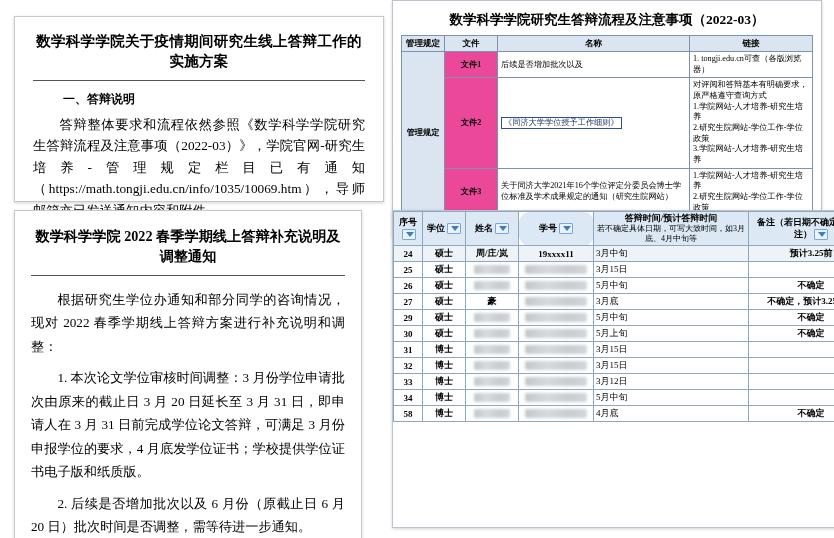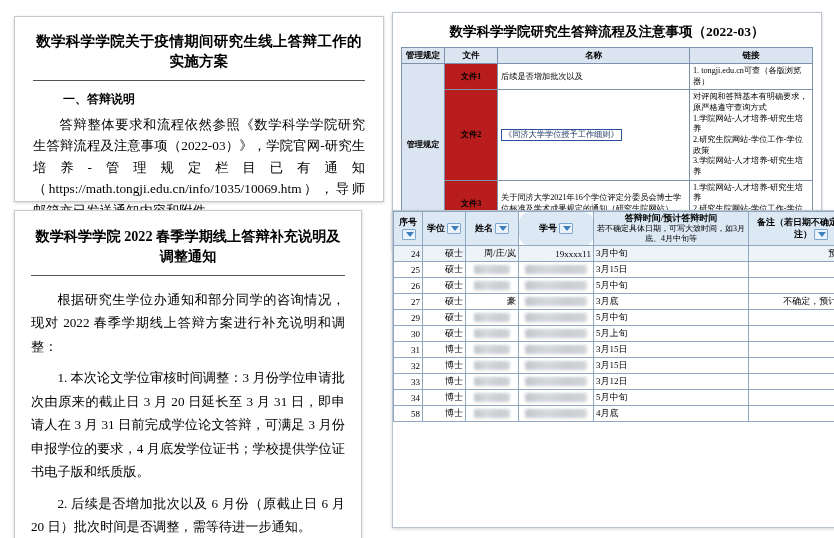--- a/index.html
+++ b/index.html
@@ -15,28 +15,28 @@
   
   #p1{left:14px;top:16px;width:370px;height:186px;border:1px solid #c8c8c8;
       box-shadow:0 1px 3px rgba(0,0,0,.18);padding:14px 18px 0 18px;}
   #p1 .title{font-weight:bold;font-size:14.5px;text-align:center;letter-spacing:.3px;line-height:1.4;}
   #p1 .hr{border-bottom:1px solid #555;margin:8px 0 10px 0;}
   #p1 .h2{font-weight:bold;font-size:12px;margin:2px 0 6px 30px;}
   #p1 p{font-size:13.3px;line-height:1.62;margin:0 0 4px 0;text-align:justify;}
   #p1 .indent{text-indent:2em;}
 
   
-  #p2{left:392px;top:12px;width:430px;height:238px;border:1px solid #b9c4cf;
+  #p2{left:392px;top:0;width:430px;height:238px;border:1px solid #b9c4cf;
       box-shadow:0 1px 3px rgba(0,0,0,.18);padding:6px 8px 0 8px;}
   #p2 .t2title{font-weight:bold;font-size:13.5px;text-align:center;margin:4px 0 6px 0;}
   table.t2{border-collapse:collapse;width:100%;font-size:8.2px;table-layout:fixed;}
   table.t2 td,table.t2 th{border:1px solid #7d93ad;padding:2px 3px;vertical-align:middle;line-height:1.3;}
   table.t2 thead th{background:#dbe5f1;font-weight:bold;text-align:center;font-size:8.6px;}
   .c-cat{width:36px;text-align:center;background:#dbe5f1;font-weight:bold;}
-  .c-file{width:46px;text-align:center;background:#b91c1c;font-weight:bold;}
+  .c-file{width:46px;text-align:center;background:#ec4899;font-weight:bold;}
   .c-name{width:185px;}
   .c-link{}
   .blue{color:#1f3864;}
   .boxed{border:1px solid #2b50a0;display:inline-block;padding:0 2px;}
 
   
   #p3{left:14px;top:210px;width:348px;height:386px;border:1px solid #c8c8c8;
       box-shadow:0 1px 3px rgba(0,0,0,.18);padding:16px 16px 0 16px;}
   #p3 .title{font-weight:bold;font-size:14.2px;text-align:center;line-height:1.4;}
   #p3 .hr{border-bottom:1px solid #555;margin:8px 0 12px 0;}
@@ -47,21 +47,21 @@
       box-shadow:0 1px 3px rgba(0,0,0,.18);background:#fff;overflow:hidden;margin-left:24px;}
   table.ss{border-collapse:collapse;width:100%;font-size:9px;table-layout:fixed;}
   table.ss td,table.ss th{border:1px solid #8fa8bf;padding:1px 2px;vertical-align:middle;}
   .hrow th{background:#dce9f5;font-weight:bold;text-align:center;font-size:9px;line-height:1.25;}
   .w-num{width:24px;}
   .w-deg{width:38px;}
   .w-name{width:48px;}
   .w-id{width:70px;border-radius:11px;}
   .w-time{width:150px;}
   .w-note{width:120px;}
-  .ctr{text-align:right;}
+  .ctr{text-align:center;font-weight:bold;}
   .blur{background:linear-gradient(90deg,#c2c6cb,#d6d9dd 35%,#c9ccd1 70%,#d2d5d9);
         filter:blur(1.6px);border-radius:2px;height:9px;display:block;}
   .blurname{width:36px;margin:0 auto;}
   .blurid{width:62px;margin:0 auto;}
   .fbtn{display:inline-block;width:0;height:0;border-left:4px solid transparent;
         border-right:4px solid transparent;border-top:5px solid #3c7fc0;
         vertical-align:middle;margin-left:2px;}
   .fwrap{display:inline-block;border:1px solid #7aa7d4;background:#eaf2fb;
          padding:0 1px;line-height:9px;margin-left:2px;border-radius:1px;}
   .rowtop{background:#eef3f8;}

